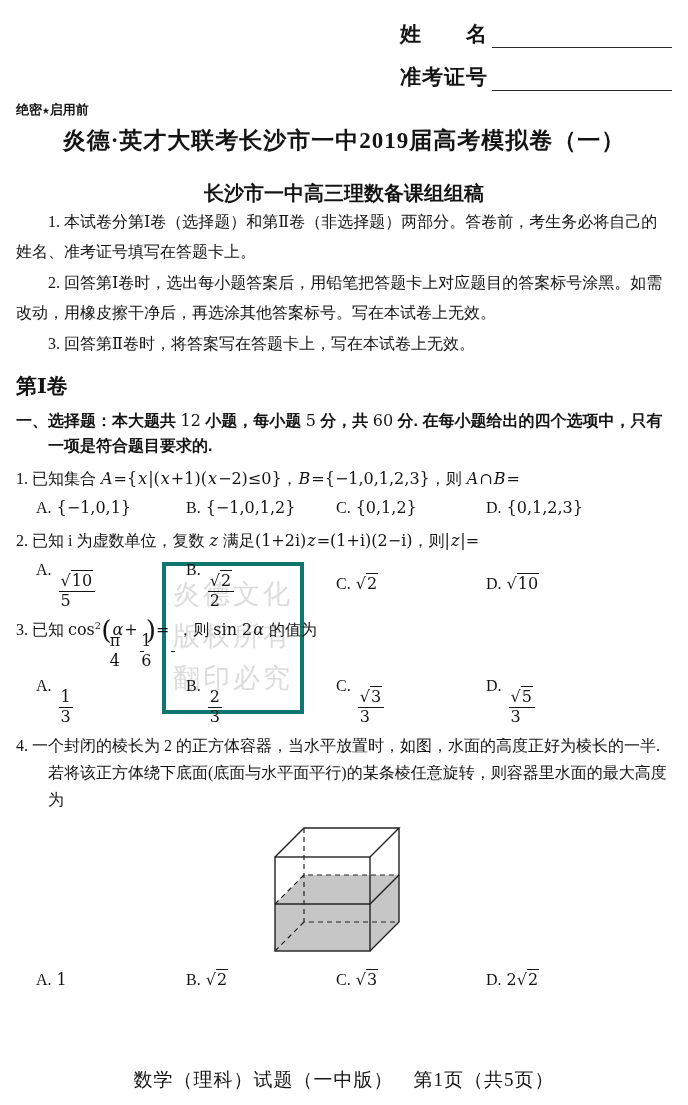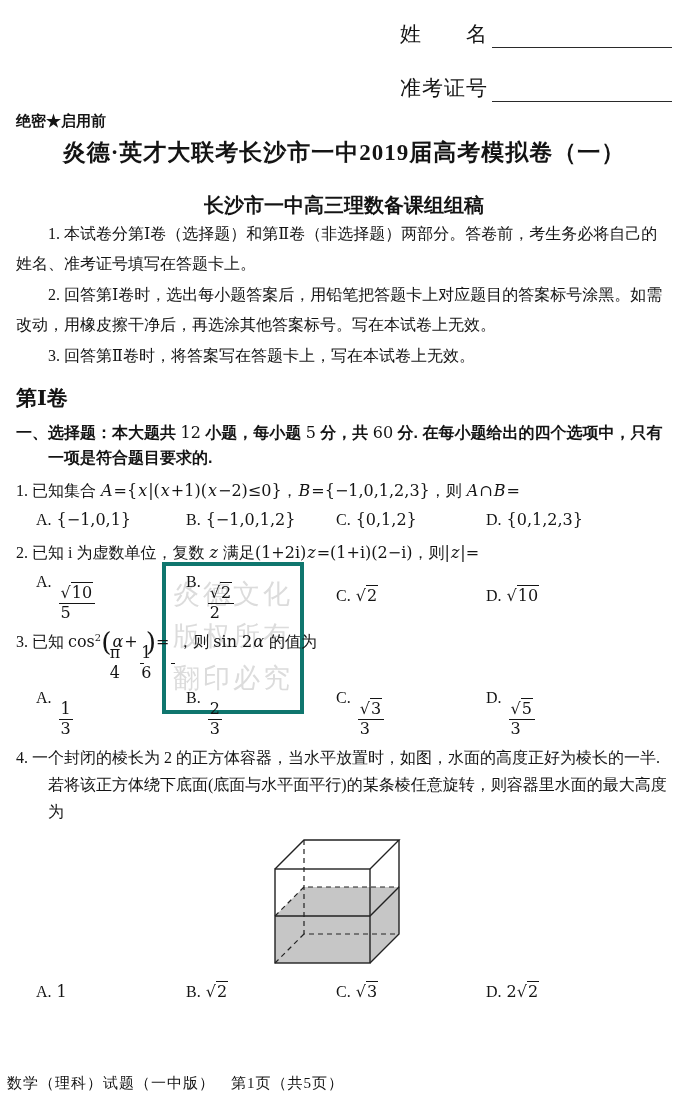--- a/index.html
+++ b/index.html
@@ -14,26 +14,26 @@
   
   .watermark {
     position:absolute; z-index:0; left:162px; top:562px; width:134px;
     border:4px solid #0f766e; padding:8px 0 10px; text-align:center;
     font-family:"Liberation Sans",sans-serif; font-weight:normal;
     font-size:27px; line-height:1.55; color:#dcdcdc; letter-spacing:3px;
     pointer-events:none;
   }
 
   
-  .candidate { display:flex; flex-direction:column; gap:26px; width:272px; margin:20px 0 0 auto; font-size:21px; }
+  .candidate { display:flex; flex-direction:column; gap:15px; width:272px; margin:20px 0 0 auto; font-size:21px;font-weight:bold; }
   .name-row { display:flex; align-items:flex-end; }
   .nlabel { white-space:pre; letter-spacing:1px; }
   .uline { flex:1; border-bottom:1.5px solid #2a2a2a; height:1.25em; margin-left:4px; }
 
-  .secrecy { font-family:Liberation Sans, sans-serif; font-weight:bold; font-size:15px; margin-top:10px; }
+  .secrecy { font-family:Liberation Mono, monospace; font-weight:bold; font-size:13px; margin-top:10px; }
   .exam-title { margin:6px 0 0; text-align:center; font-size:23px; font-weight:900; letter-spacing:1px; }
   .subject-title { margin:13px 0 0; text-align:center; font-size:34px; font-weight:bold; font-family:"Liberation Sans",sans-serif; letter-spacing:2px; }
   .author { margin-top:24px; text-align:center; font-size:20px; font-weight:bold; font-family:Liberation Serif, serif; }
   .notice-title { margin-top:12px; font-size:17px; font-weight:bold; font-family:"Liberation Sans",sans-serif; }
   .notice p { margin:0; text-indent:2em; line-height:1.9; }
   .part-title { margin-top:13px; text-align:left; font-size:21px; font-weight:bold; }
   .instruction { margin-top:9px; font-family:"Liberation Sans",sans-serif; font-weight:bold; font-size:16px; line-height:1.55; padding-left:2em; text-indent:-2em; }
   .instruction .math { font-weight:normal; }
 
   .question { margin-top:6px; }
@@ -48,21 +48,21 @@
   .bseg { font-weight:bold; font-family:"Liberation Sans",sans-serif; }
   sup.math { font-size:0.62em; }
   .bigparen { font-size:1.65em; font-weight:300; vertical-align:-0.15em; line-height:0; font-family:"DejaVu Serif",serif; }
   .frac { display:inline-flex; flex-direction:column; text-align:left; vertical-align:-0.7em; line-height:1.15; margin:0 2px; font-family:"DejaVu Serif",serif; }
   .frac .den { border-top:1.2px solid #141414; padding:0 2px; }
   .frac .num { padding:0 2px; }
   .sqrt { white-space:nowrap; font-family:"DejaVu Serif",serif; }
   .sqrt .rad { border-top:1.2px solid #141414; padding:0 1px; }
 
   .figure { width:150px; margin:6px auto 0; }
-  .footer { position:absolute; left:0; right:0; bottom:12px; text-align:left; font-size:15px; letter-spacing:1px;margin-left:7px; }
+  .footer { position:absolute; left:0; right:0; bottom:12px; text-align:center; font-size:19px; letter-spacing:1px; }
 </style>
 </head>
 <body>
 
 <div class="page">
 
   <div class="watermark">
     <div>炎德文化</div>
     <div>版权所有</div>
     <div>翻印必究</div>

